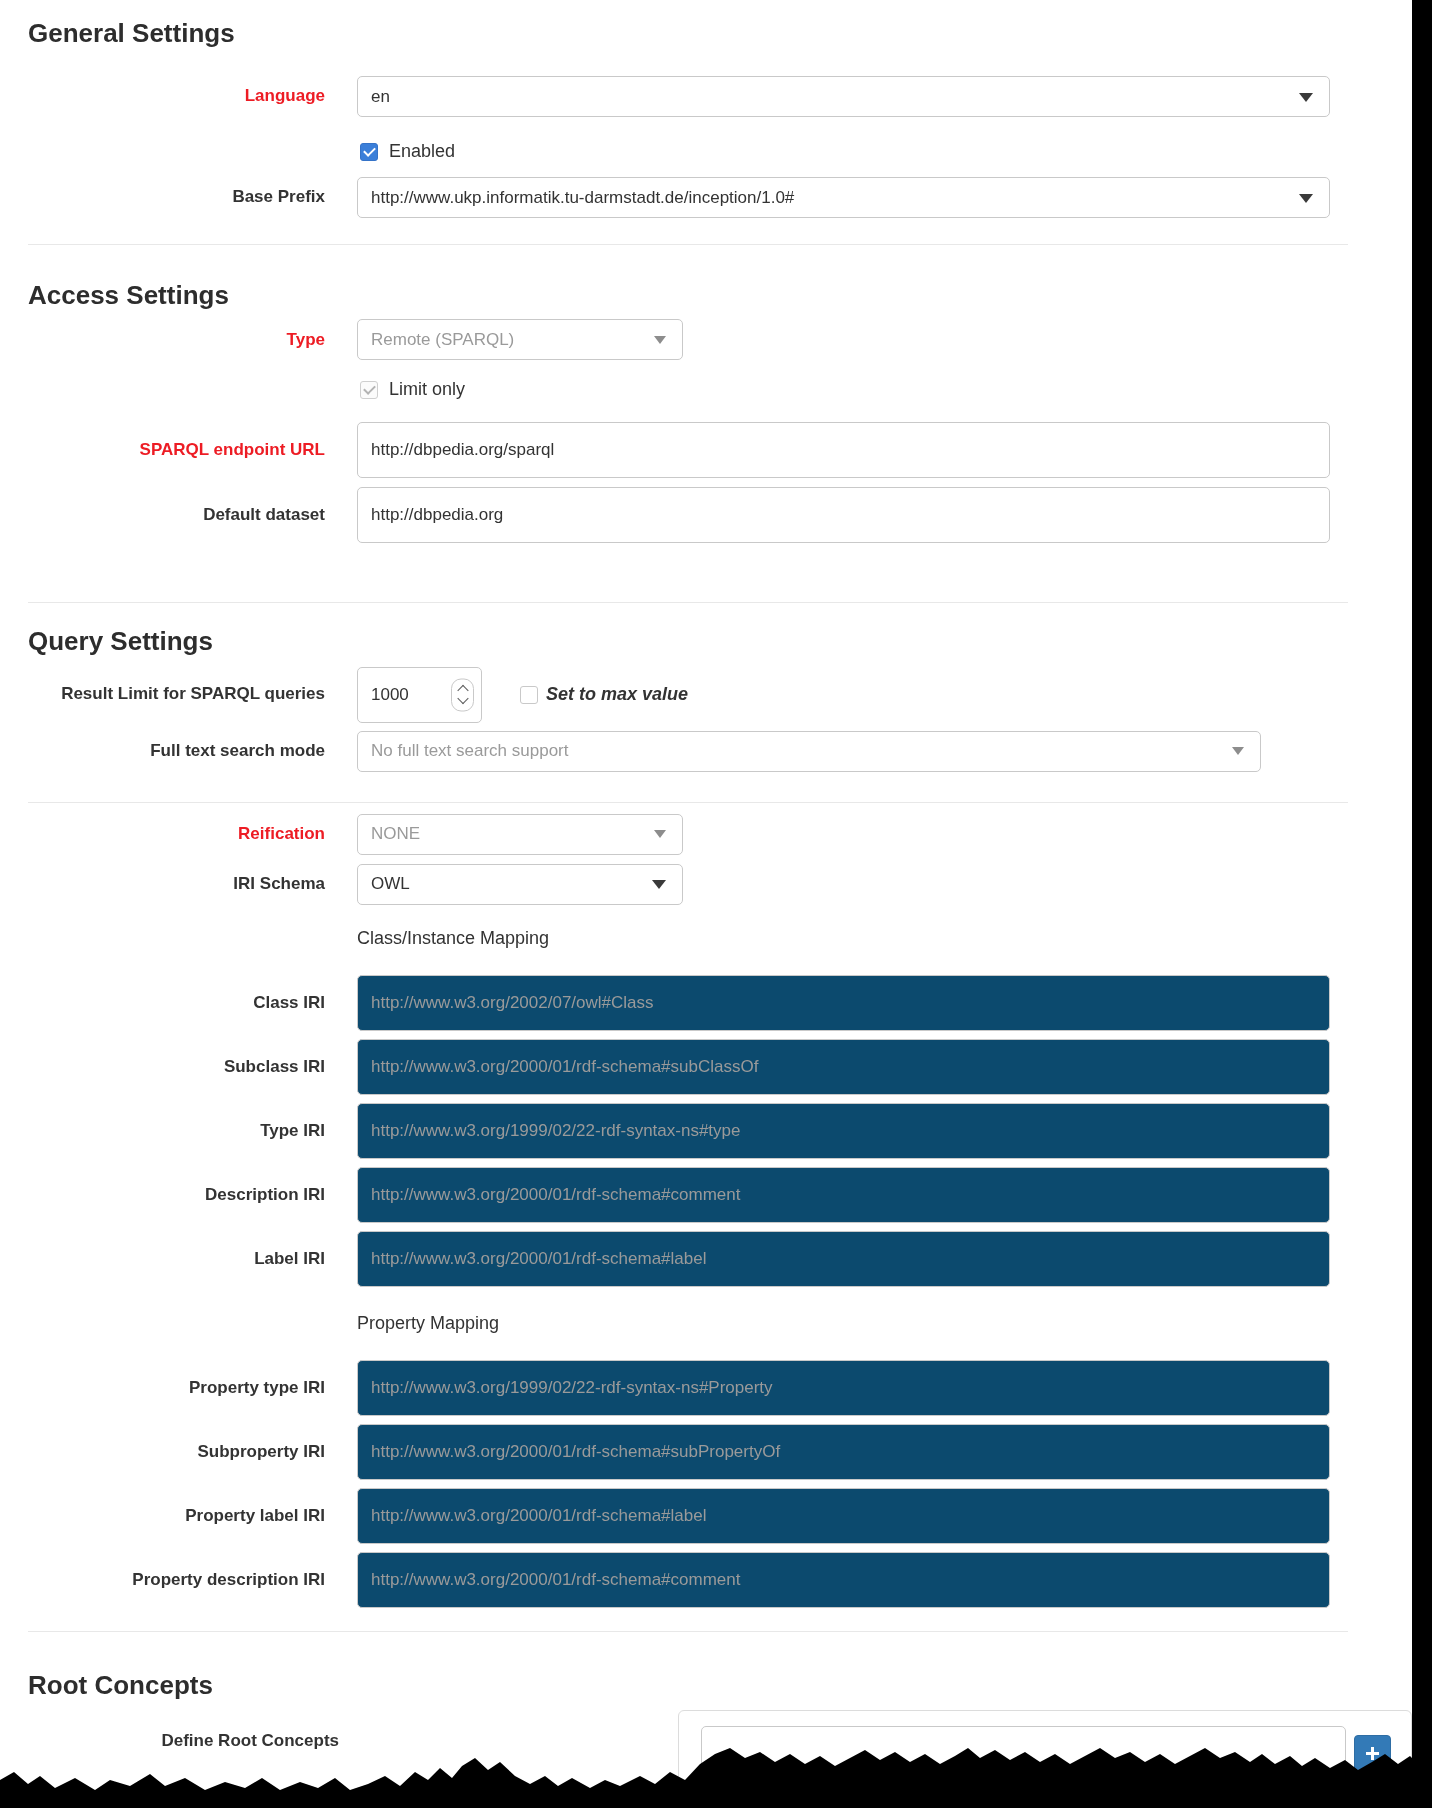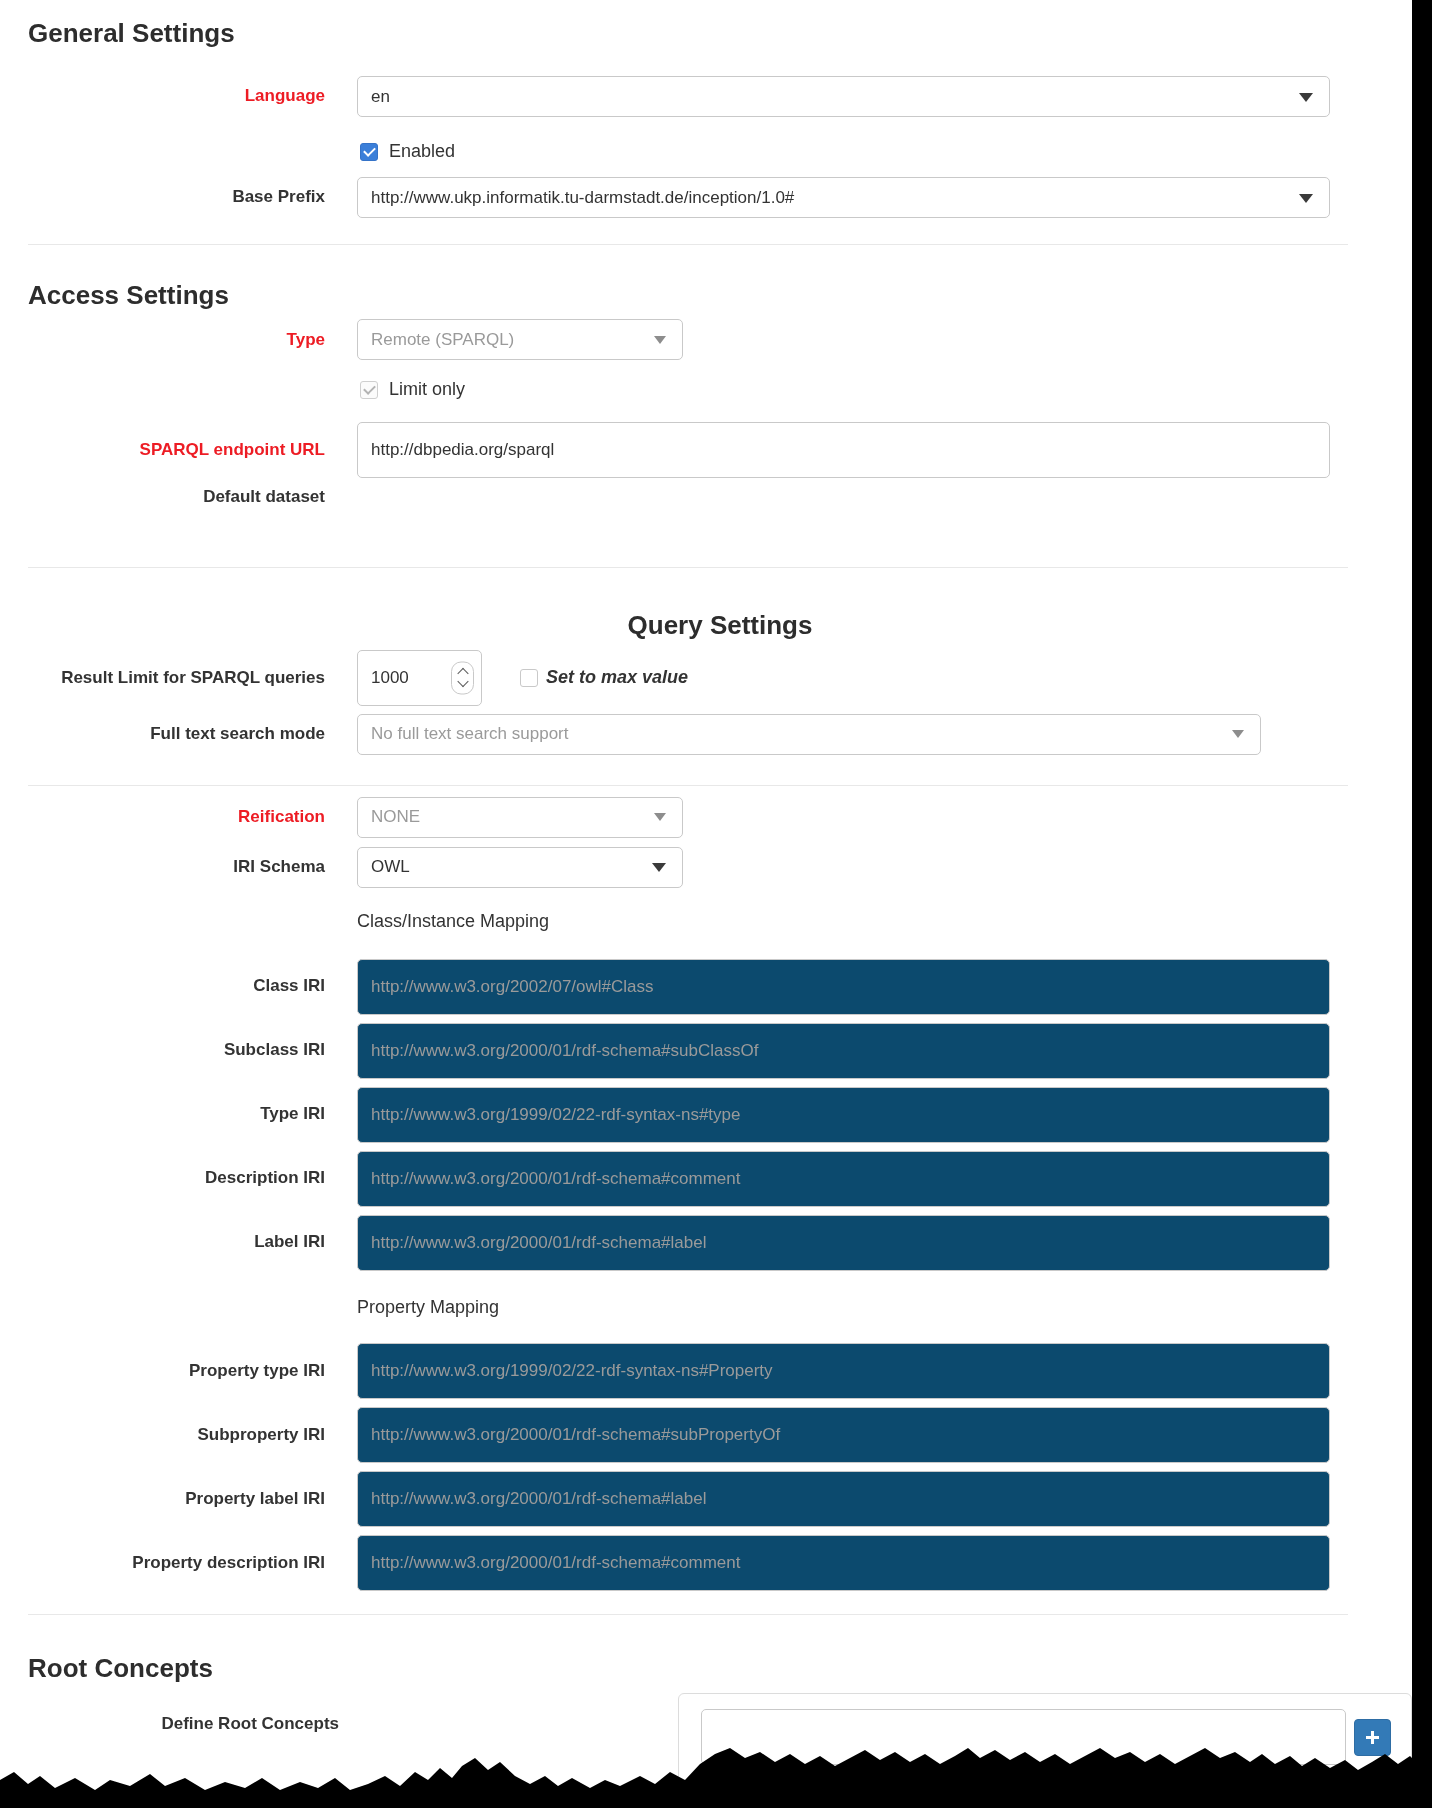--- a/index.html
+++ b/index.html
@@ -114,25 +114,26 @@
     <span class="cb-label">Limit only</span>
   </div>
 
   <div class="frow" style="margin-top:22px;">
     <div class="lblcol req">SPARQL endpoint URL</div>
     <input class="tinput w-full ctl" value="http://dbpedia.org/sparql" style="">
   </div>
 
   <div class="frow" style="margin-top:9px;">
     <div class="lblcol">Default dataset</div>
+    <input class="tinput w-full ctl" value="http://dbpedia.org" style="">
   </div>
 
   <hr class="divider" style="margin-top:59px;">
 
-  <h2 class="section" style="margin-top:42px;text-align:center;">Query Settings</h2>
+  <h2 class="section" style="margin-top:23px;">Query Settings</h2>
 
   <div class="frow" style="margin-top:9px;">
     <div class="lblcol">Result Limit for SPARQL queries</div>
     <div class="spin-wrap w-spin ctl">
       <input class="tinput" value="1000" style="">
       <span class="stepper">
         <span class="chv up"></span>
         <span class="chv dn"></span>
       </span>
     </div>

